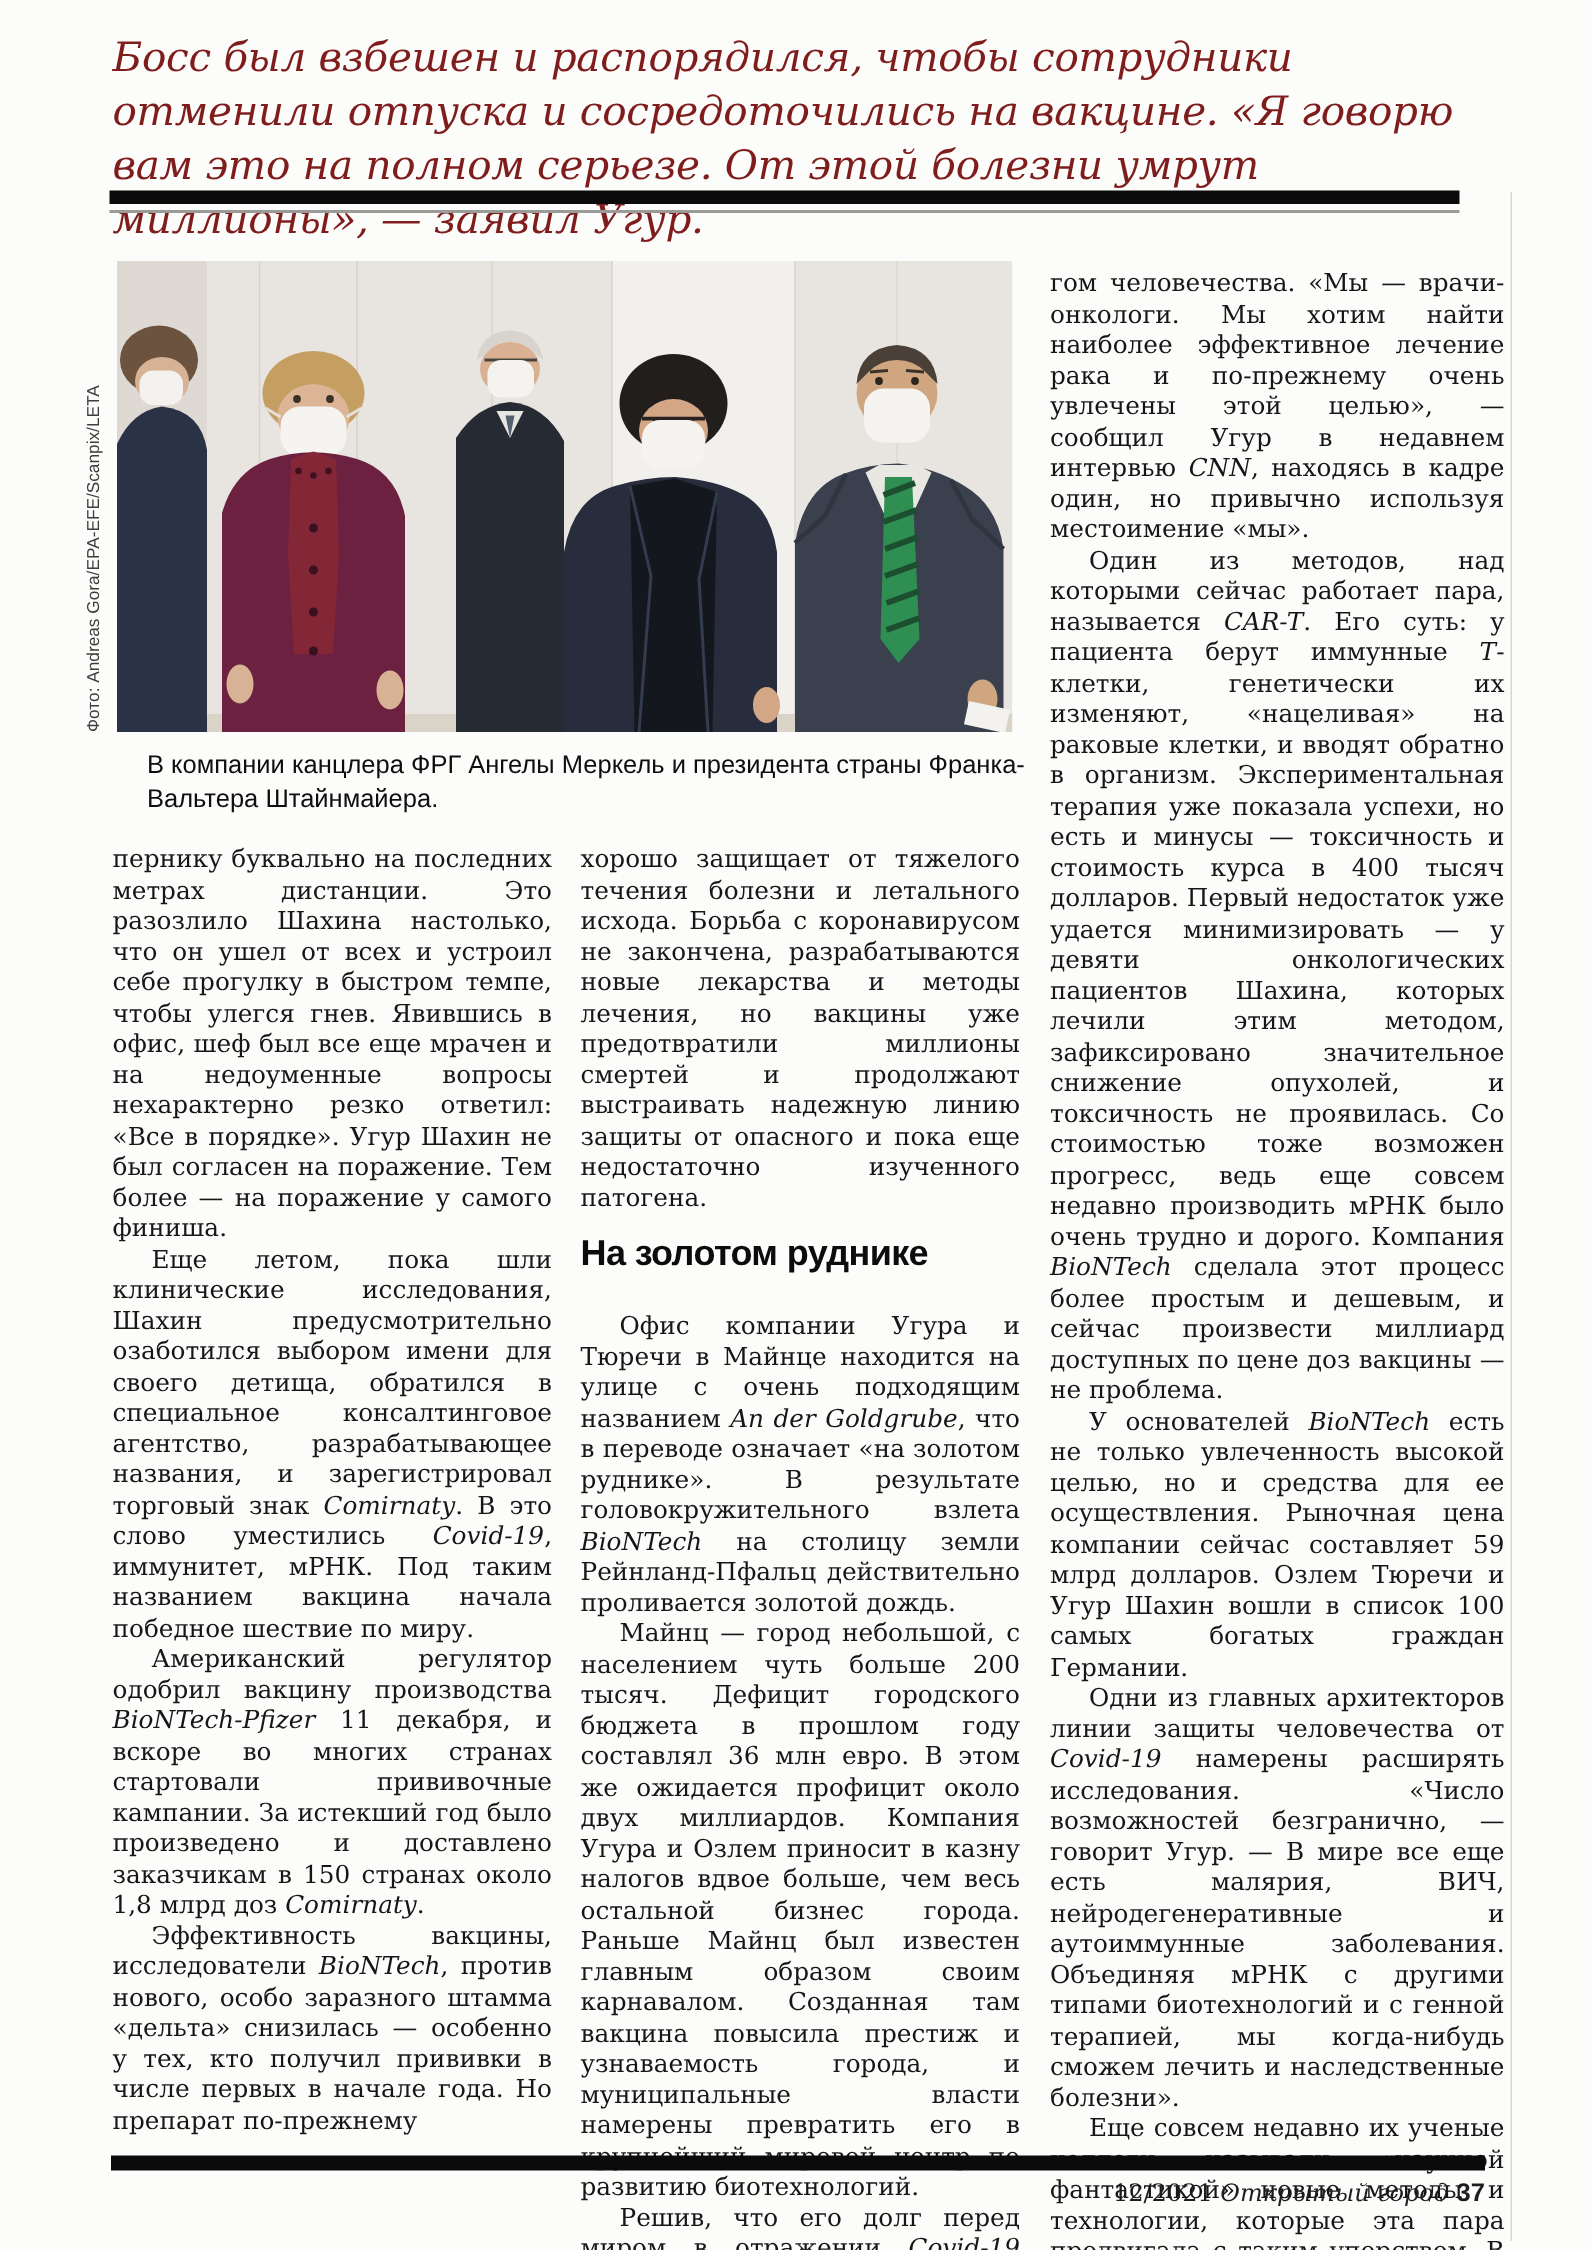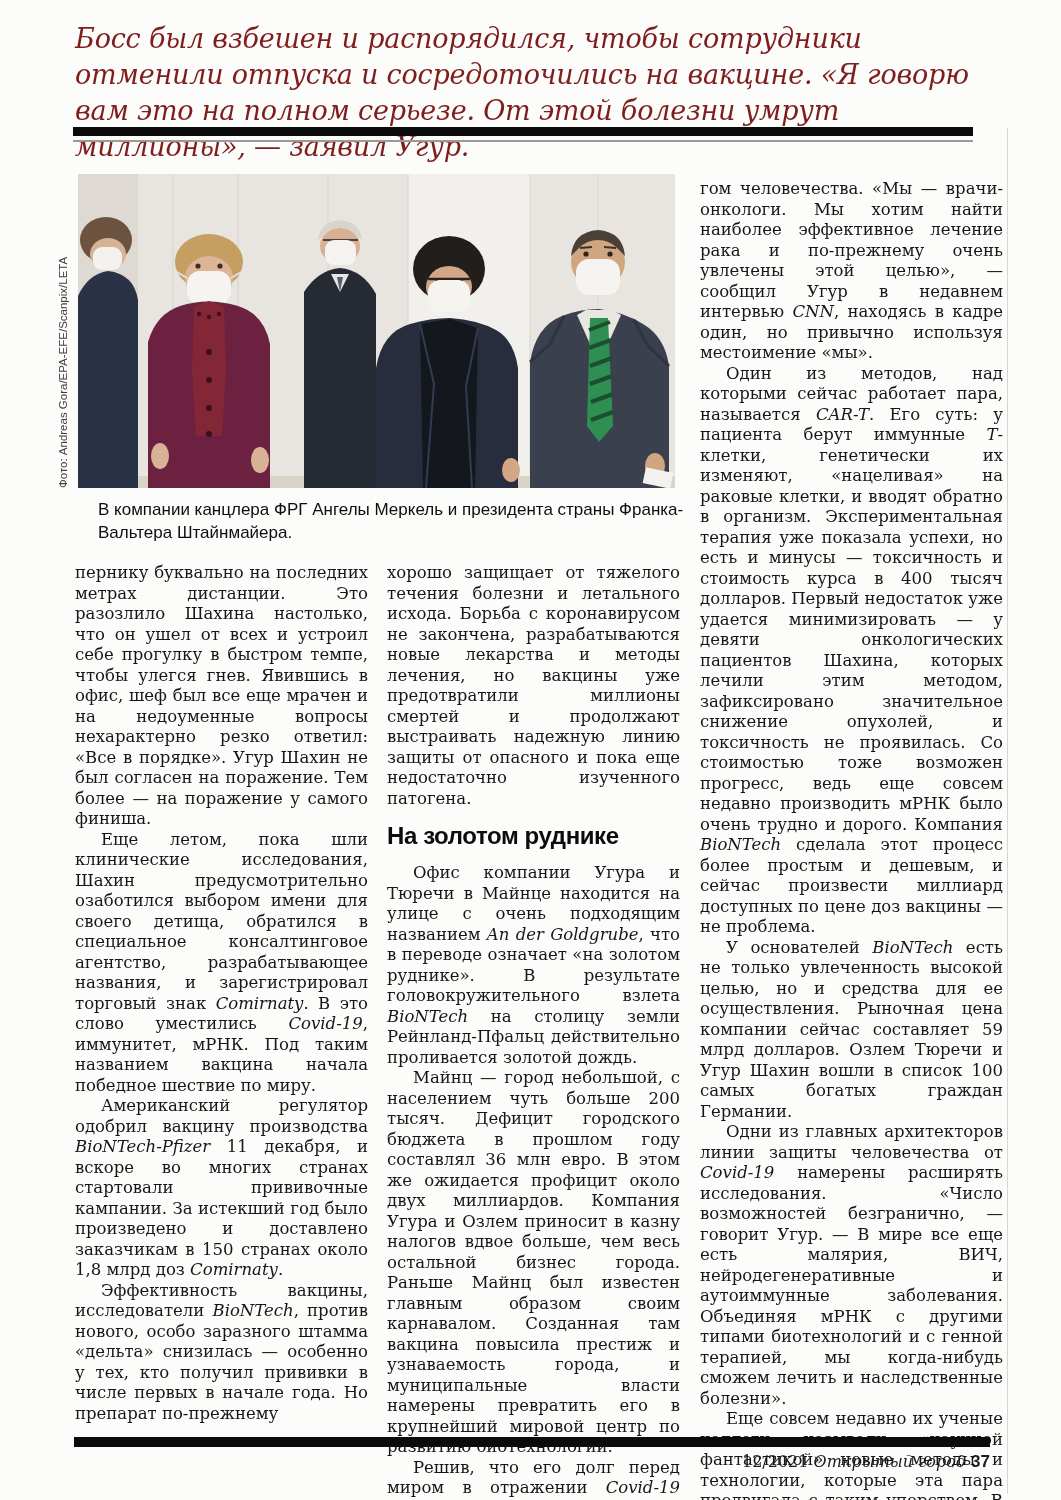--- a/index.html
+++ b/index.html
@@ -34,21 +34,21 @@
     font-size:16.5px; line-height:20.5px; text-align:justify;
   }
   #col-left  { left:75px;  top:563px; }
   #col-mid   { left:387px; top:563px; }
   #col-right { left:700px; top:179px; width:303px; }
   .col p { margin:0; }
   .col p.indent { text-indent:26px; }
   .section-heading {
     font-family:"Liberation Sans", sans-serif; font-weight:bold;
     font-size:24px; line-height:26px; letter-spacing:-0.4px;
-    margin:14px 0 14px 0; text-align:left; color:#0c0c0c;
+    margin:14px 0 25px 0; text-align:left; color:#0c0c0c;
   }
 
   .rule-black-bottom { position:absolute; left:74px; top:1437px; width:916px; height:10px; background:#0b0b0b; }
   .footer-line {
     position:absolute; left:74px; top:1452px; width:916px;
     text-align:right; font-size:16px; color:#1d1d1d; white-space:nowrap;
   }
   .footer-line .f-issue { font-family:"DejaVu Serif", serif;text-align:center; }
   .footer-line .f-mag   { font-family:"DejaVu Serif", serif; font-style:italic; }
   .footer-line .f-page  { font-family:"Liberation Sans", sans-serif; font-weight:bold; font-size:17px; }

